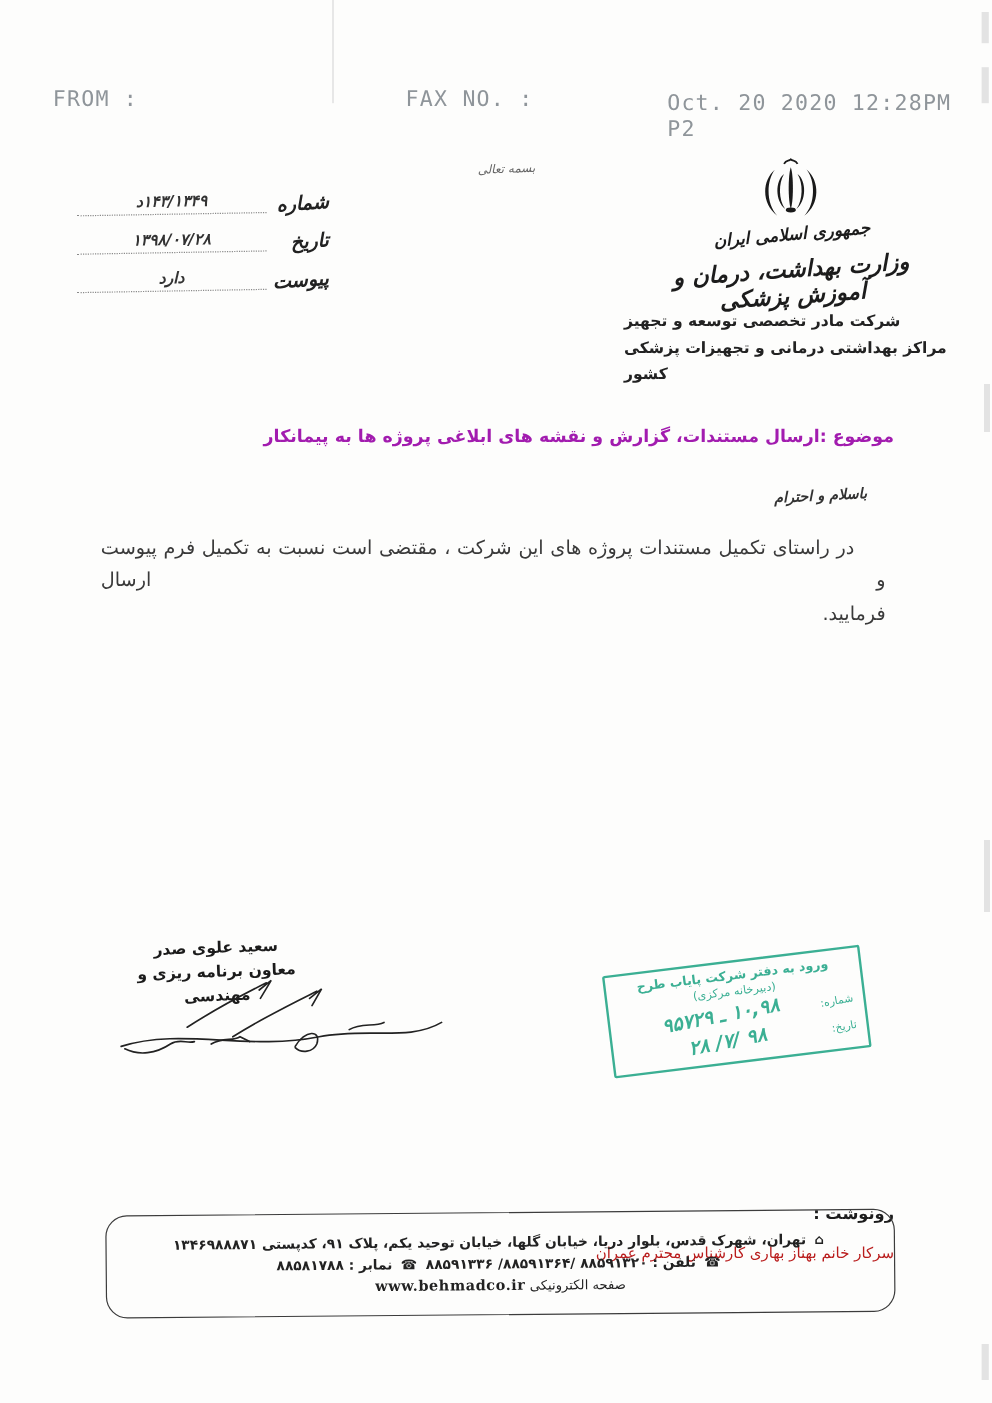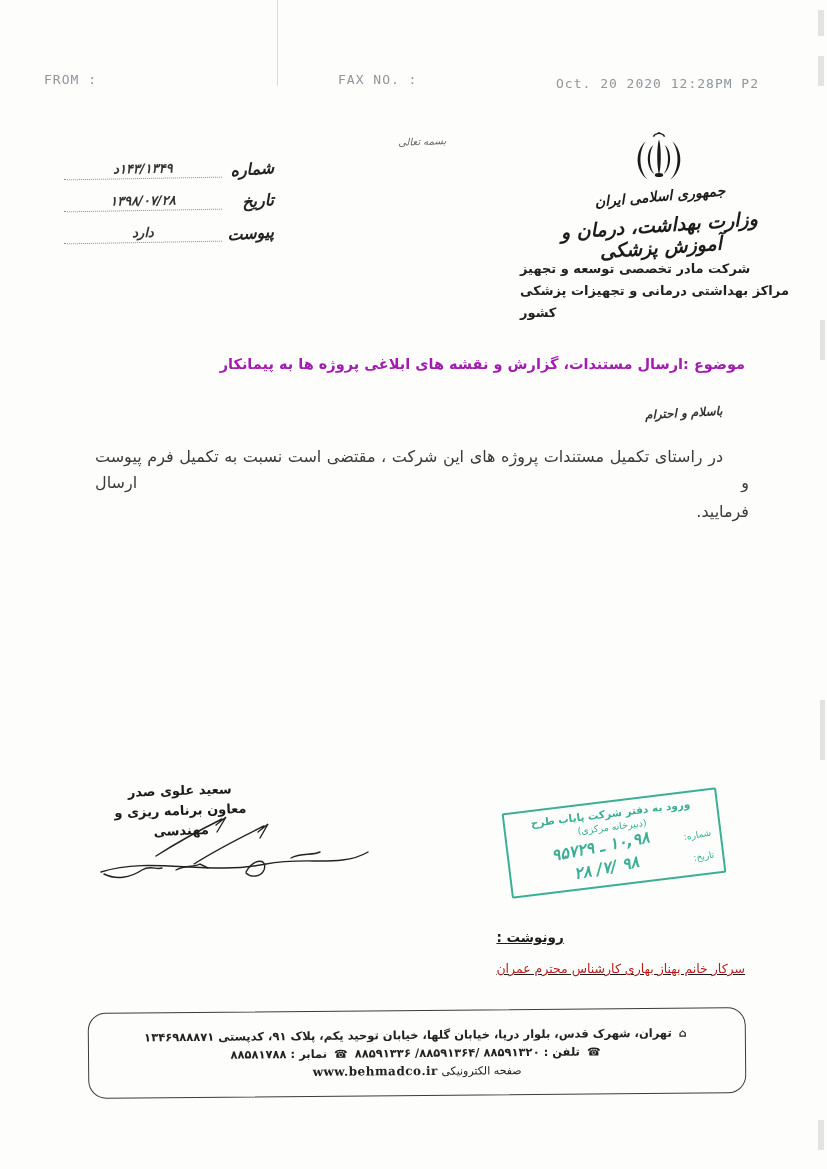--- a/index.html
+++ b/index.html
@@ -8,21 +8,21 @@
     background:#fdfdfc;
     font-family:"DejaVu Sans",sans-serif;
     color:#2e2e2e;
   }
   .abs{position:absolute;}
 
   
   .faxline{
     top:72px;left:0;width:827px;height:20px;
     font-family:"DejaVu Sans Mono",monospace;
-    font-size:13px;color:#8f959a;letter-spacing:1px;
+    font-size:18px;color:#8f959a;letter-spacing:1px;
   }
   .fax-from{position:absolute;left:44px;top:0;}
   .fax-no{position:absolute;left:338px;top:0;}
   .fax-date{position:absolute;left:556px;top:4px;}
 
   
   .bismillah{
     top:136px;left:398px;font-size:10px;color:#666;
     transform:rotate(-2deg);font-style:italic;
   }
@@ -51,21 +51,21 @@
     transform:rotate(-1deg);white-space:nowrap;
   }
 
   
   .subject{top:356px;right:82px;direction:rtl;font-size:14.5px;font-weight:bold;color:#a21caf;}
 
   .salutation{top:406px;right:104px;direction:rtl;font-size:12px;font-style:italic;
     color:#333;transform:rotate(-3deg);font-weight:bold;}
 
   
-  .body{top:444px;left:95px;width:654px;direction:rtl;color:#3a3a3a;font-size:16px;}
+  .body{top:444px;left:84px;width:654px;direction:rtl;color:#3a3a3a;font-size:16px;}
   .bline{height:55px;line-height:26px;text-align:justify;}
   .bline.j{text-align-last:justify;}
   .bline.first{text-indent:26px;}
   .bline.last{text-align-last:right;}
 
   
   .signer{top:781px;left:88px;width:185px;direction:rtl;text-align:center;
     font-size:13px;font-weight:bold;color:#1b1b1b;line-height:20px;
     transform:rotate(-2deg);}
   .autograph{top:812px;left:96px;width:280px;height:78px;}
@@ -79,21 +79,21 @@
     padding:5px 8px 8px 8px;opacity:.92;
   }
   .stamp .s1{font-size:10.5px;font-weight:bold;}
   .stamp .s2{font-size:9.5px;margin-top:2px;}
   .stamp .srow{display:flex;direction:rtl;align-items:center;margin-top:3px;}
   .stamp .slabel{font-size:9px;flex:none;transform:rotate(-3deg);}
   .stamp .sval{flex:1;font-size:16px;font-weight:bold;font-style:italic;
     transform:rotate(-4deg);white-space:nowrap;}
 
   
-  .cc{top:929px;right:82px;direction:rtl;text-align:left;color:#1c1c1c;text-decoration:underline;}
+  .cc{top:1004px;right:82px;direction:rtl;text-align:right;color:#1c1c1c;}
   .cc .cc-label{font-size:13.5px;font-weight:bold;}
   .cc .cc-recipient{font-size:12.5px;margin-top:16px;color:#b91c1c;}
 
   
   .footerbox{
     top:1010px;left:88px;width:656px;height:84px;
     border:1.5px solid #3c3c3c;border-radius:18px;
     transform:rotate(-0.5deg);
     direction:rtl;text-align:center;color:#222;
     display:flex;flex-direction:column;justify-content:center;gap:4px;

